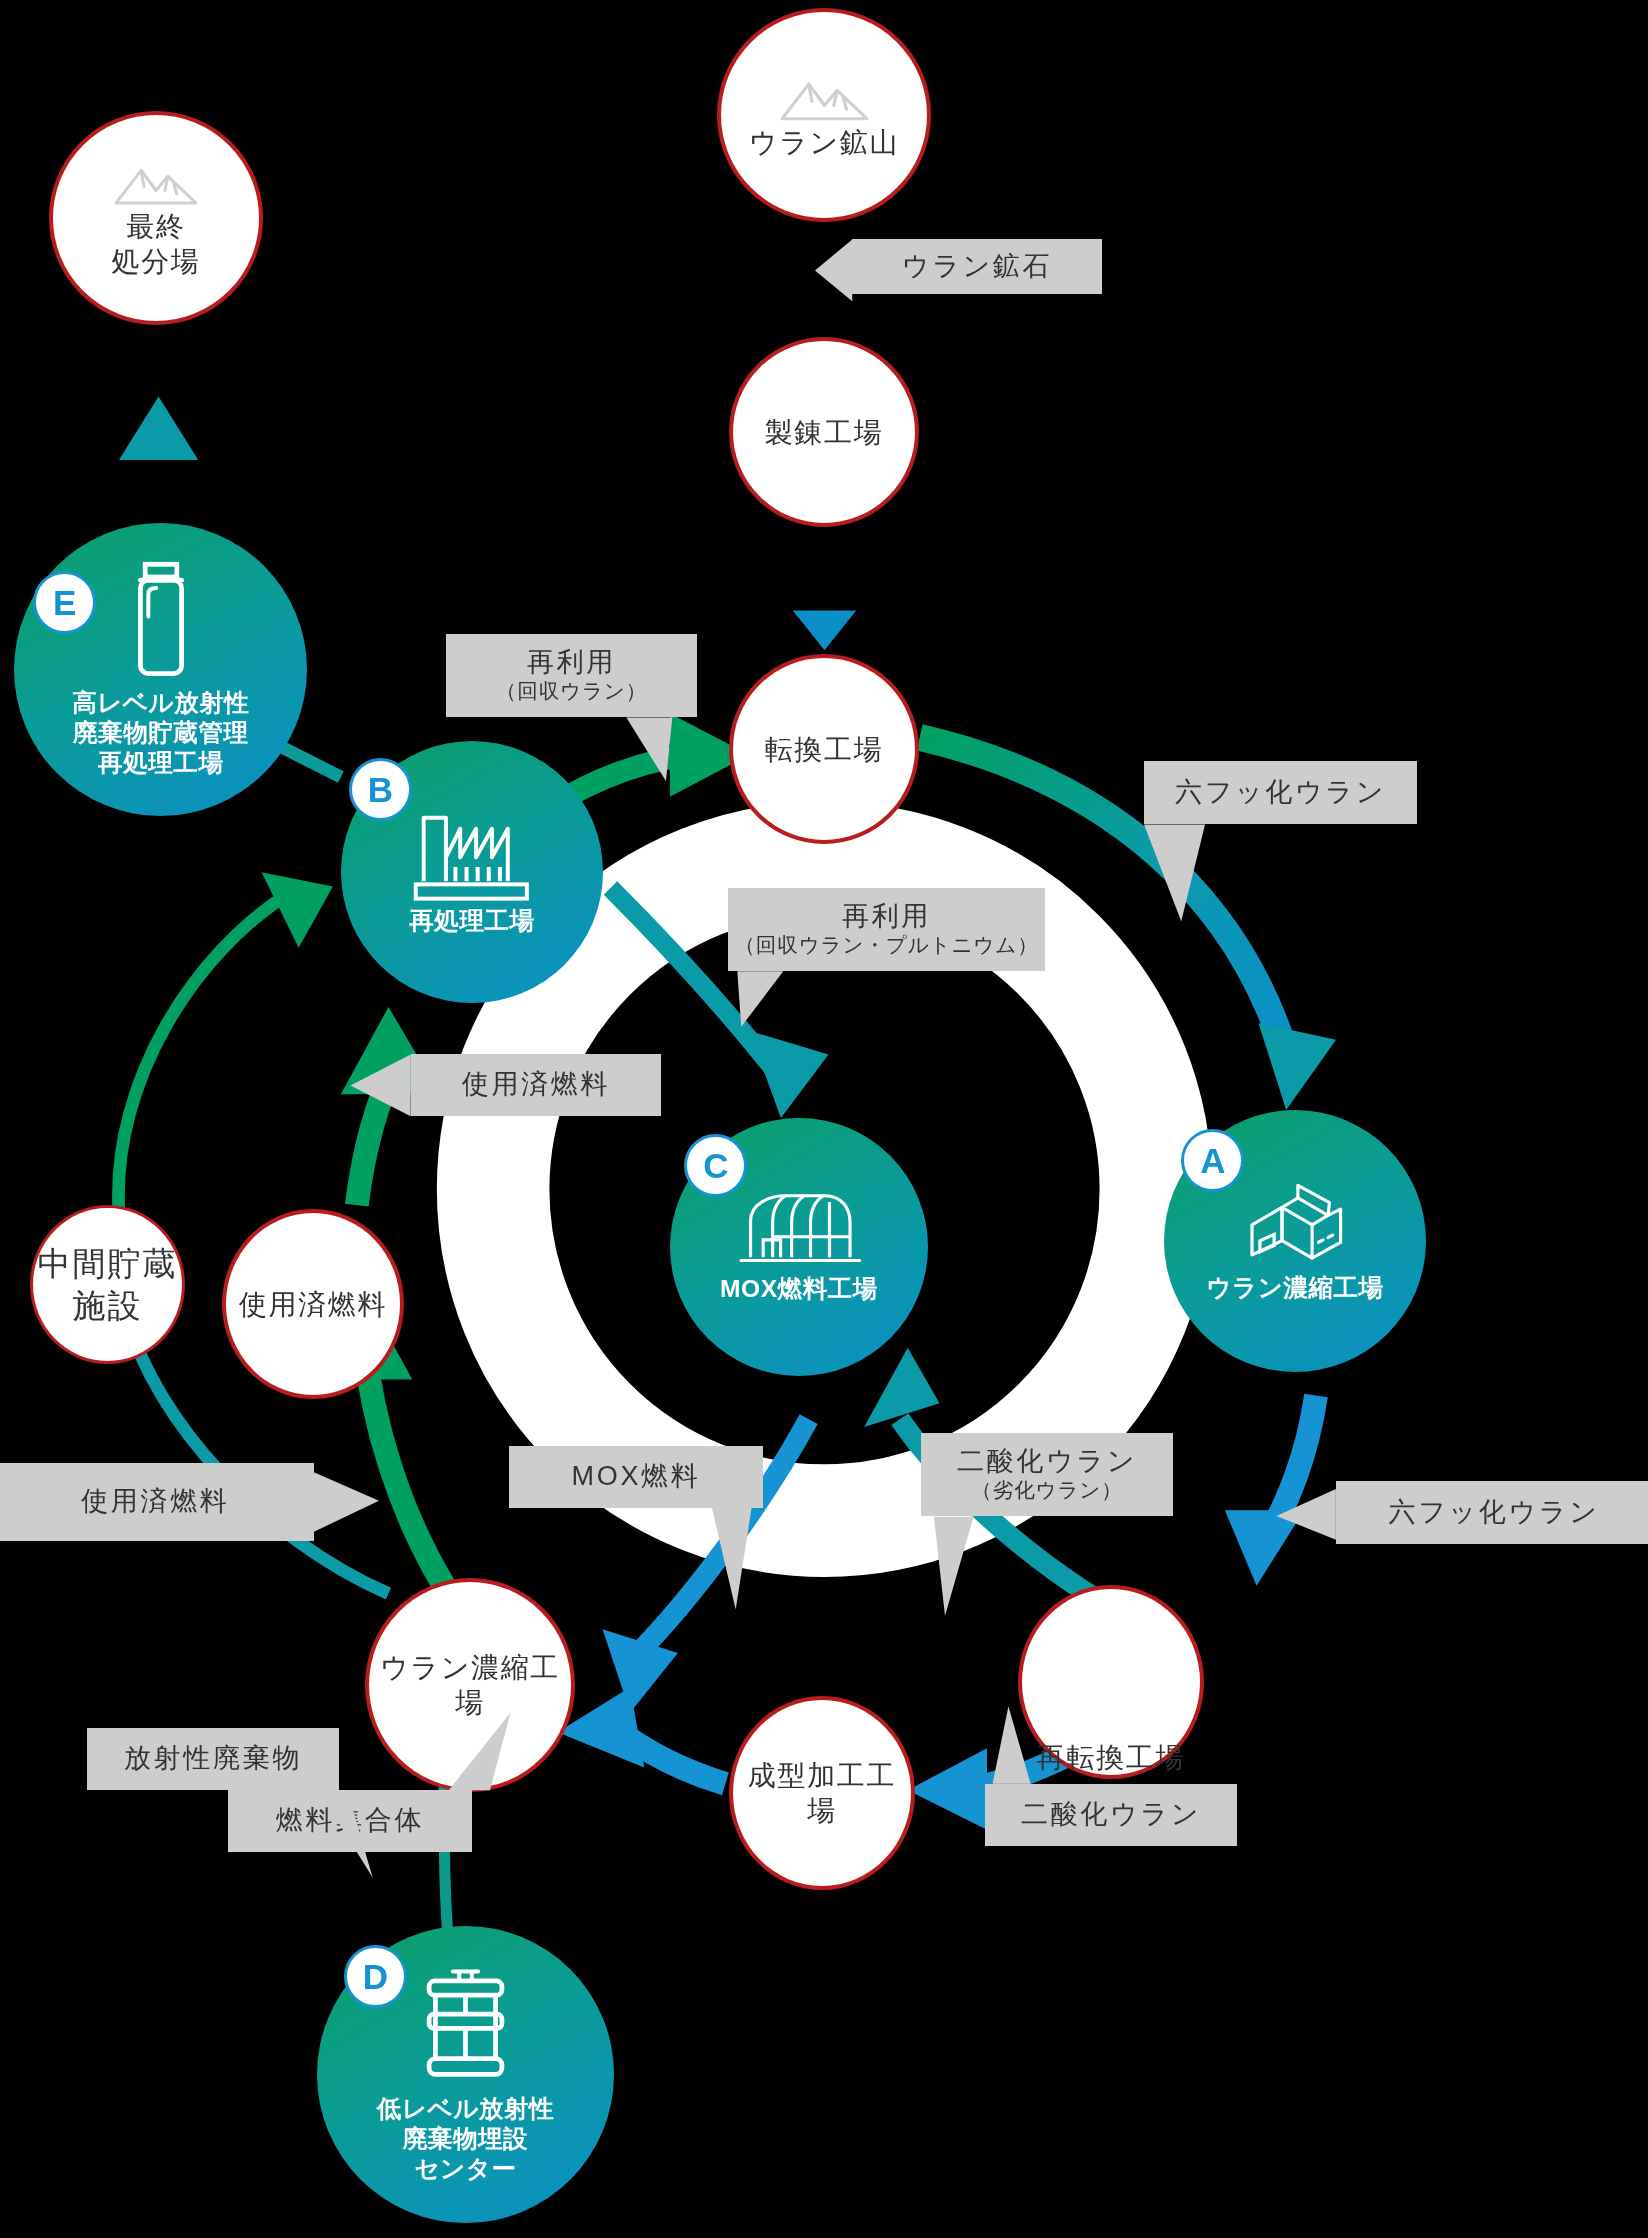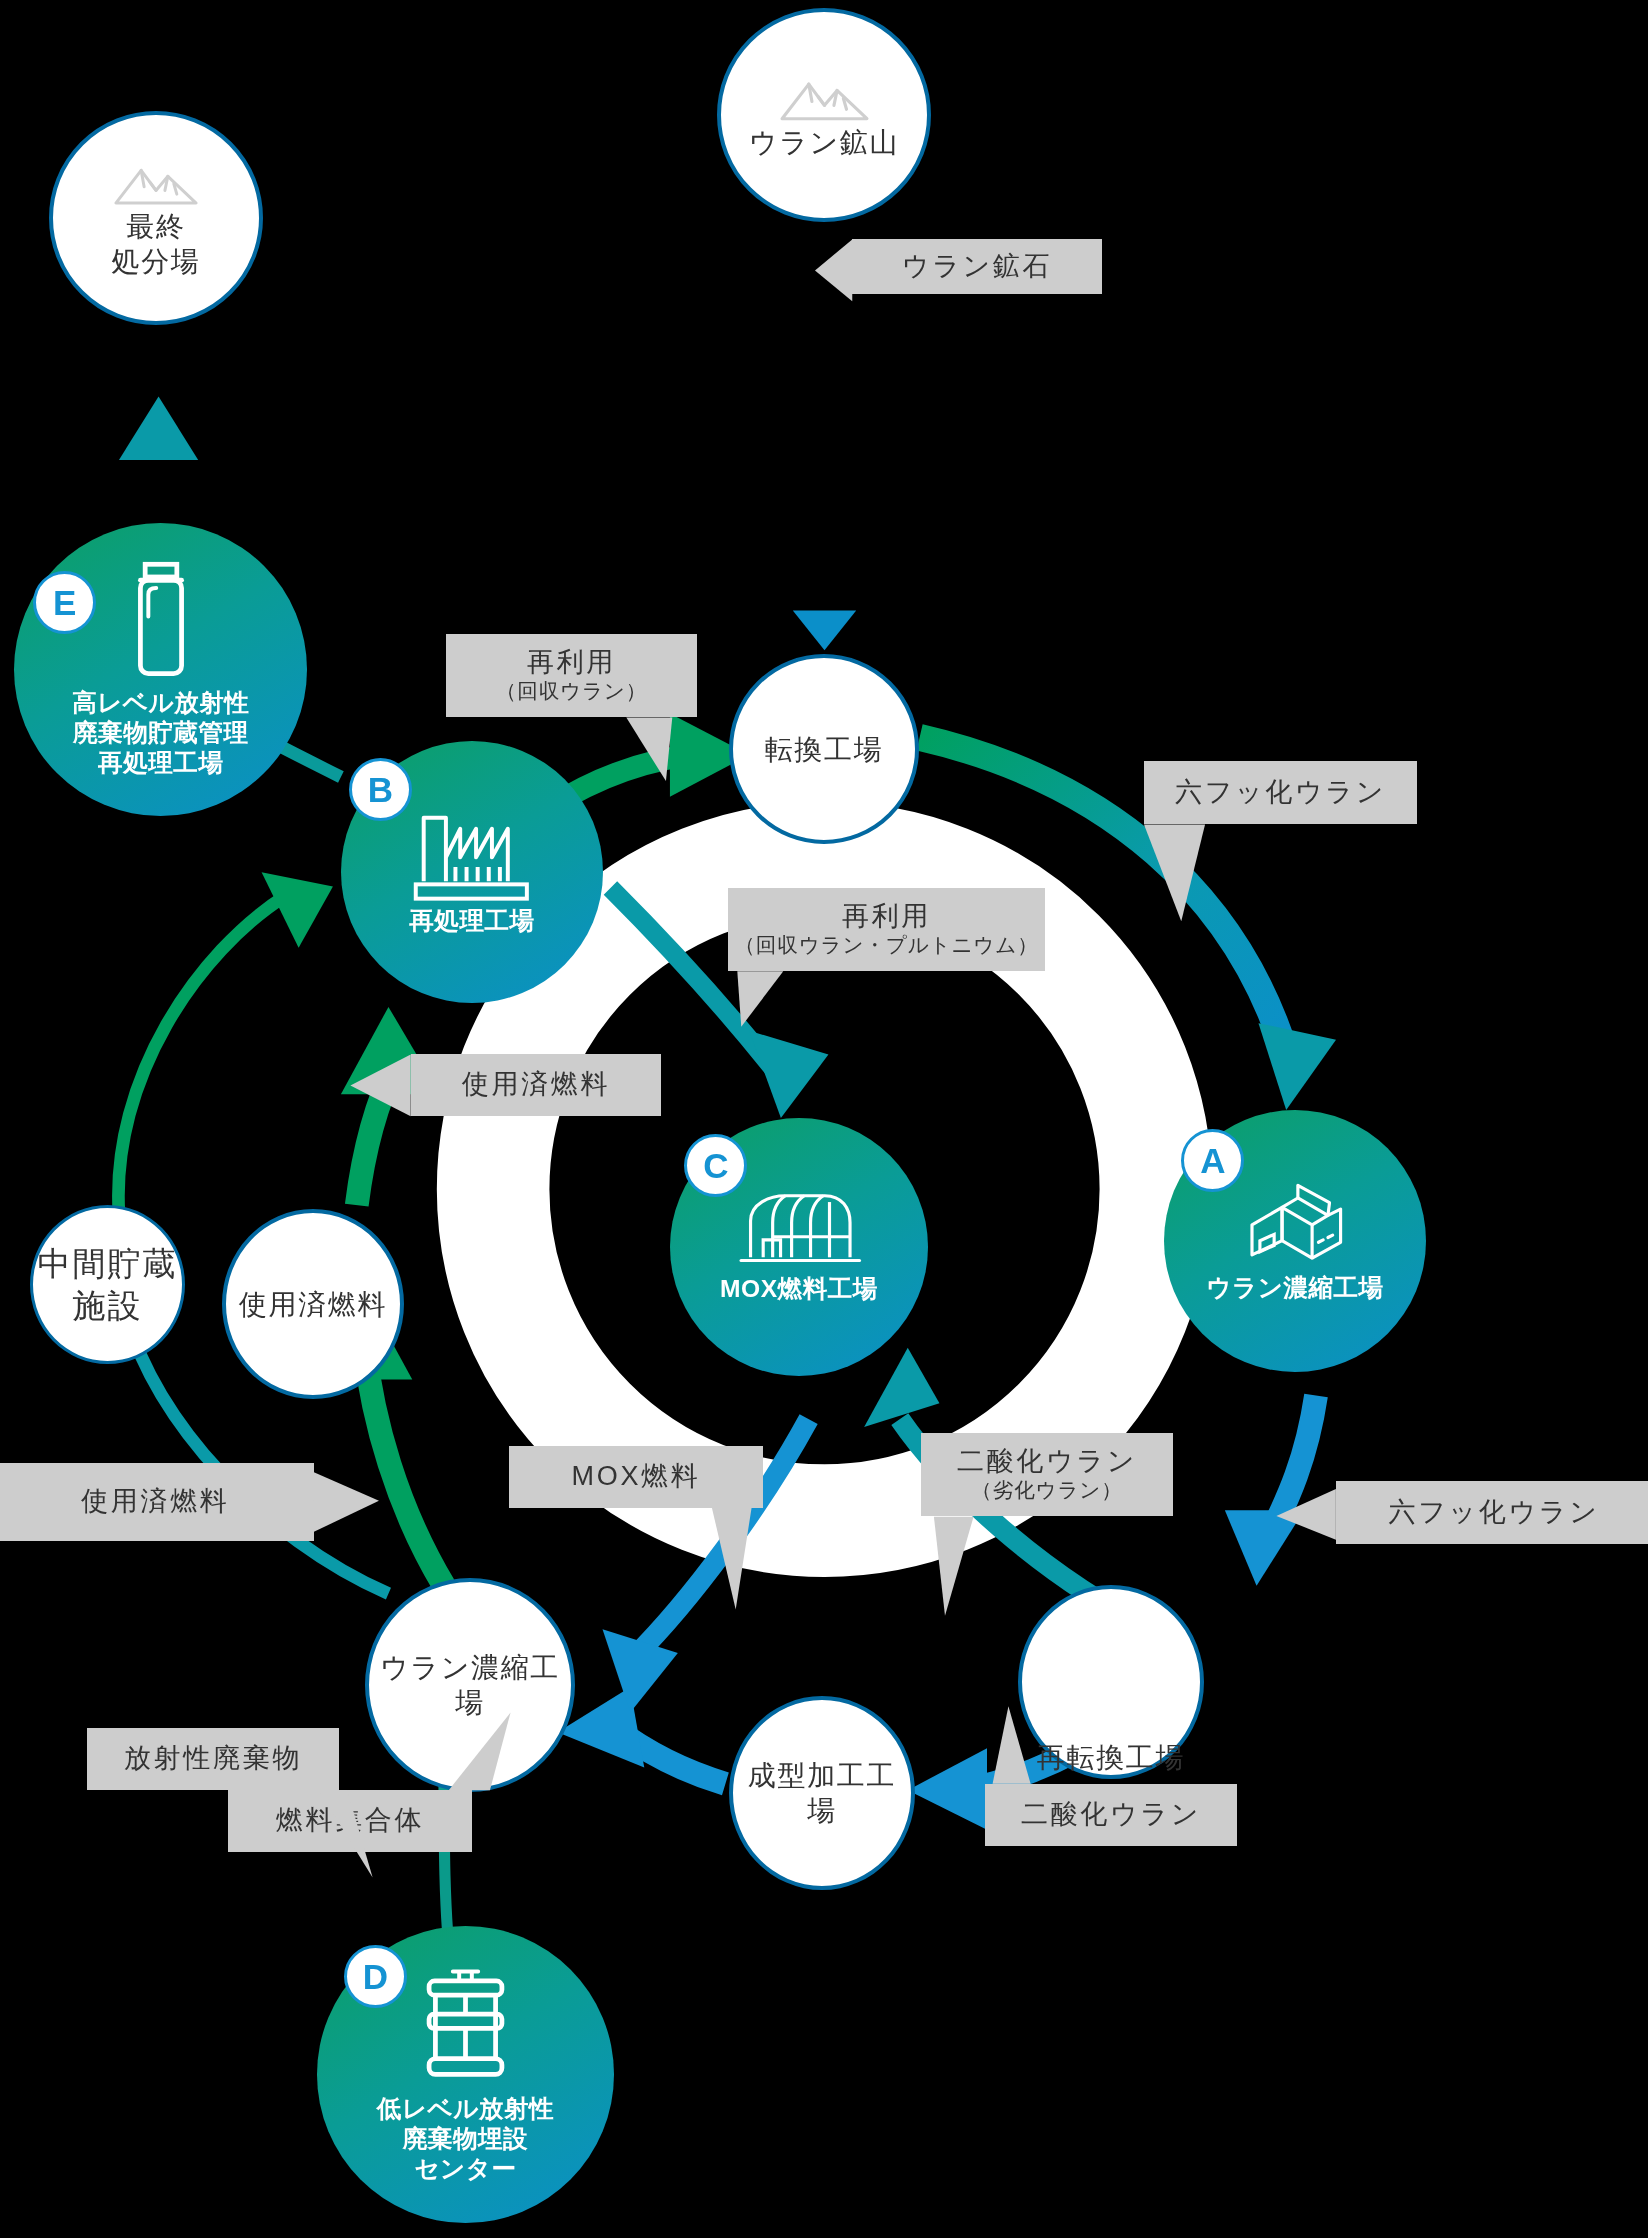--- a/index.html
+++ b/index.html
@@ -3,21 +3,21 @@
 <meta charset="utf-8">
 <style>
   html,body{margin:0;padding:0;background:#000;}
   #stage{position:relative;width:1649px;height:2239px;background:#000;overflow:hidden;
          font-family:"Liberation Sans","DejaVu Sans",sans-serif;}
   svg.layer{position:absolute;left:0;top:0;width:1649px;height:2239px;}
 
   
   .node{position:absolute;border-radius:50%;display:flex;flex-direction:column;
         align-items:center;justify-content:center;box-sizing:border-box;text-align:center;}
-  .node.white{background:#fff;border:4px solid #0369a1;color:#2b2b2b;}
+  .node.white{background:#fff;border:4px solid #b91c1c;color:#2b2b2b;}
   .node.white .nlabel{font-size:28px;line-height:1.25;letter-spacing:.06em;color:#333;}
   .node.grad{color:#fff;}
   .node.grad .nlabel{font-size:24.6px;line-height:1.22;font-weight:bold;letter-spacing:.02em;}
 
   .badge{position:absolute;width:57px;height:57px;border-radius:50%;background:#fff;
          border:3.2px solid #1593d3;color:#1593d3;font-size:35px;font-weight:bold;
          display:flex;align-items:center;justify-content:center;line-height:1;}
 
   
   .callout{position:absolute;background:#cdcdcd;color:#333;display:flex;flex-direction:column;
@@ -109,20 +109,23 @@
   </svg>
 
   <div class="node white" style="left:717px;top:8px;width:214px;height:214px;">
     <svg class="icon" width="95" height="55" viewBox="0 0 120 70">
       <path d="M6,62 L40,18 L60,45 L76,26 L114,62 Z" fill="none" stroke="#cfcfcf" stroke-width="4" stroke-linejoin="round"></path>
       <path d="M40,18 L44,40 M60,45 L52,34 M76,26 L72,45 M84,36 L88,50" fill="none" stroke="#cfcfcf" stroke-width="4" stroke-linecap="round"></path>
     </svg>
     <div class="nlabel">ウラン鉱山</div>
   </div>
 
+  <div class="node white" style="left:729px;top:337px;width:190px;height:190px;">
+    <div class="nlabel">製錬工場</div>
+  </div>
 
   <div class="node white" style="left:729px;top:654px;width:190px;height:190px;">
     <div class="nlabel">転換工場</div>
   </div>
 
   <div class="node grad" style="left:1164px;top:1110px;width:262px;height:262px;
               background:linear-gradient(150deg,#0c9f64 0%,#0a9c96 45%,#0b8fc9 100%);">
     <svg class="icon" width="119" height="87" viewBox="0 0 150 110" style="margin-bottom:6.3px">
       <path d="M20,58 L58,36 L58,78 L20,96 Z" fill="none" stroke="#fff" stroke-width="4" stroke-linejoin="round"></path>
       <path d="M58,36 L96,58 L96,100 L58,78 Z" fill="none" stroke="#fff" stroke-width="4" stroke-linejoin="round"></path>

